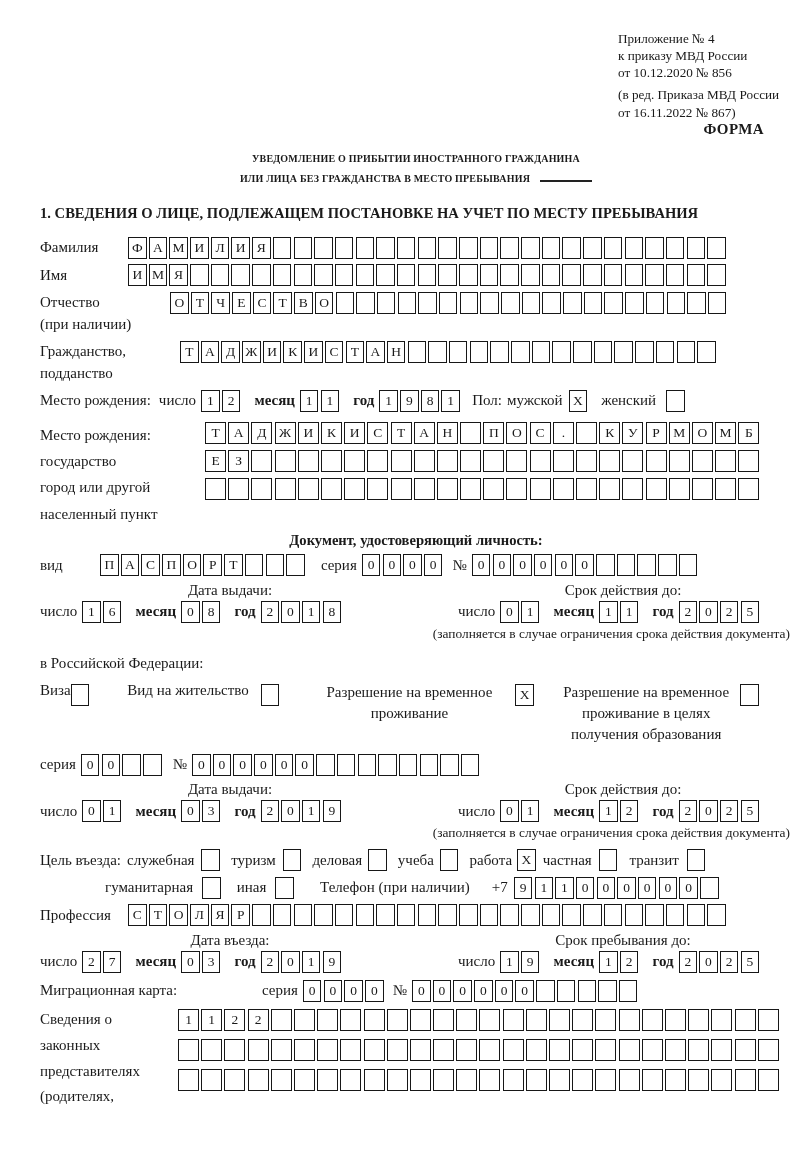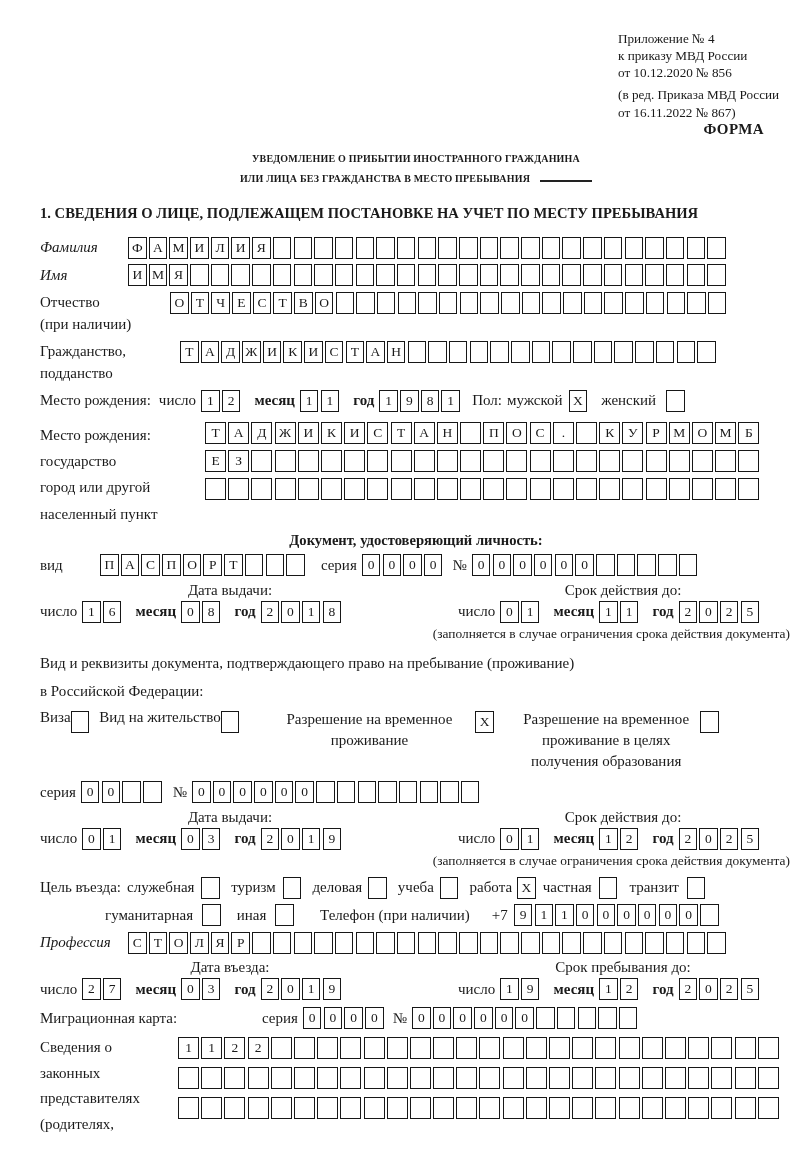--- a/index.html
+++ b/index.html
@@ -16,21 +16,21 @@
   .section-head{font-weight:bold;font-size:14.6px;margin-top:19px;margin-bottom:15px;}
 
   
   .frow{display:flex;align-items:center;margin-bottom:5.5px;}
   .frow-top{display:flex;align-items:flex-start;margin-bottom:5.5px;}
   .cells{display:flex;flex:0 0 auto;}
   .cell{flex:0 0 auto;width:16.5px;height:20px;border:1.7px solid #171717;margin-right:2.2px;
         text-align:center;line-height:20px;font-size:13.5px;}
   .wide .cell{width:19px;}
   .lbl{flex:0 0 auto;}
-  .w88{width:88px;font-style:italic;} .w130{width:130px;} .w140{width:140px;} .w60{width:60px;}
+  .w88{width:88px;} .w130{width:130px;} .w140{width:140px;} .w60{width:60px;}
   .two-line{line-height:1.45;}
 
   
   .heads{display:flex;font-size:15px;margin-bottom:2px;}
   .hl{width:380px;text-align:center;}
   .hr{width:330px;text-align:center;margin-left:38px;}
   .date-row{display:flex;align-items:center;margin-bottom:3px;}
   .half-l{width:380px;display:flex;align-items:center;}
   .half-r{display:flex;align-items:center;margin-left:38px;}
   .dlbl{margin-right:5px;}
@@ -407,32 +407,31 @@
           <span class="cell">2</span>
           <span class="cell">0</span>
           <span class="cell">2</span>
           <span class="cell">5</span>
         </div>
     </div>
   </div>
   <div class="note">(заполняется в случае ограничения срока действия документа)</div>
 
   <div style="line-height:1.85;">
-    <div>Вид и реквизиты документа, подтверждающего право на пребывание (проживание)</div>
     <div>в Российской Федерации:</div>
   </div>
 
   <div class="opt-top" style="margin-top:4px;margin-bottom:9px;">
     <div class="opt-top">
       <span>Виза</span>
       <div class="cells mt2">
           <span class="cell"></span>
         </div>
     </div>
-    <div class="opt-top" style="margin-left:8px;">
+    <div class="opt-top" style="margin-left:36px;gap:12px;">
       <span>Вид на жительство</span>
       <div class="cells mt2">
           <span class="cell"></span>
         </div>
     </div>
     <div class="opt-top" style="margin-left:22px;">
       <span class="ctr" style="width:212px;">Разрешение на временное проживание</span>
       <div class="cells mt2">
           <span class="cell">X</span>
         </div>

